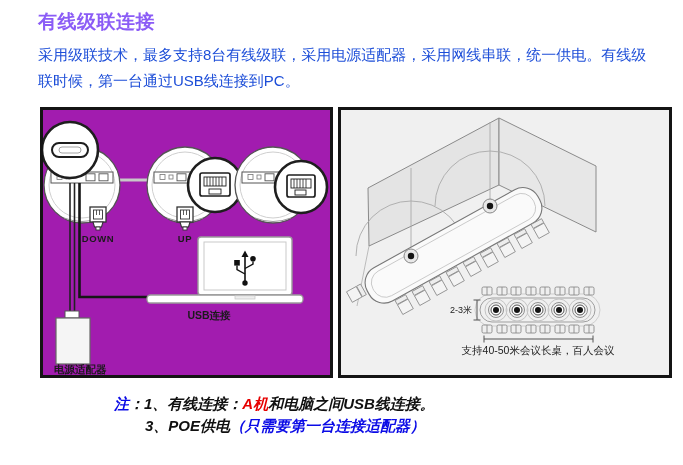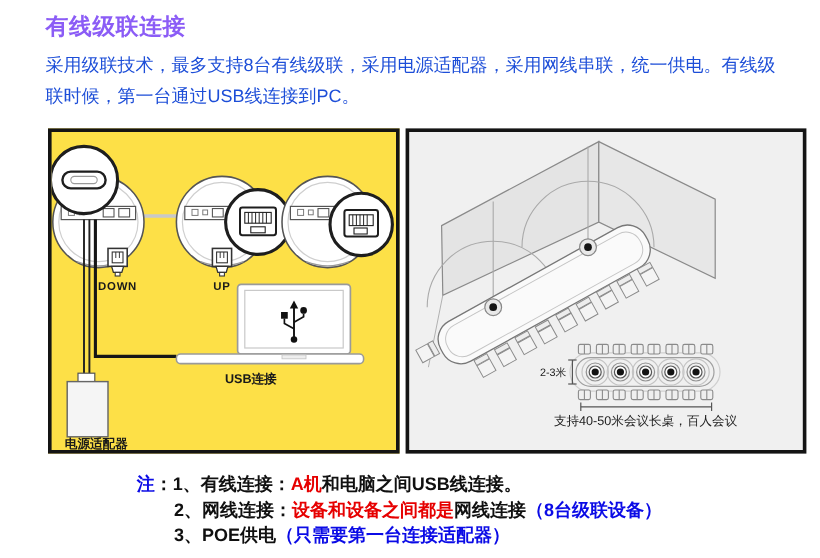--- a/index.html
+++ b/index.html
@@ -1,25 +1,25 @@
 <!DOCTYPE html>
 <html><head>
 <meta charset="utf-8">
 <style>
   html,body { margin:0; padding:0; background:#ffffff; }
   body { width:683px; height:465px; font-family:"Liberation Sans","DejaVu Sans",sans-serif; }
   .page { position:relative; width:683px; height:465px; overflow:hidden; background:#fff; }
   .title { margin:0; padding:9px 0 0 38px; font-size:19px; font-weight:bold; color:#8b5cf6; letter-spacing:0.5px; }
   .intro { margin:7px 0 0 38px; width:616px; font-size:15px; line-height:26px; color:#1d4ed8; word-break:break-all; }
   .diagrams { display:flex; margin:13px 0 0 40px; }
-  .box { border:3px solid #141414; background:#fde047; }
+  .box { border:3px solid #141414; background:#a21caf; }
   .box + .box { margin-left:5px; }
   .box.gray { background:#f0f0f0; }
   .box svg { display:block; }
-  .notes { margin:15px 0 11px 114px; font-size:15px; font-weight:bold; line-height:21.5px; color:#101010; }
+  .notes { margin:15px 0 11px 114px; font-size:15px; font-weight:bold; line-height:21.5px; color:#101010;font-style:italic; }
   .notes .indent { padding-left:31px; }
   .blue { color:#0b0be6; }
   .red  { color:#e60000; }
   .svg-port-label { font-size:9.5px; font-weight:bold; fill:#1a1a1a; letter-spacing:0.6px; }
   .svg-cn { font-size:10.5px; font-weight:bold; fill:#1a1a1a; }
   .svg-cn-sm { font-size:9px; fill:#222; }
   .svg-cn-cap { font-size:10.5px; fill:#222; }
 </style>
 </head>
 <body>
@@ -318,20 +318,17 @@
         </g>
       </svg>
     </div>
   </div>
 
   <div class="notes">
     <div>
       <span class="blue">注</span><span>：</span><span>1、</span><span>有线连接：</span><span class="red">A机</span><span>和电脑之间USB线连接。</span>
     </div>
     <div class="indent">
-      <span>2、</span><span>网线连接：</span><span class="red">设备和设备之间都是</span><span>网线连接</span><span class="blue">（8台级联设备）</span>
-    </div>
-    <div class="indent">
       <span>3、</span><span>POE供电</span><span class="blue">（只需要第一台连接适配器）</span>
     </div>
   </div>
 
 </div>
 
 </body></html>

